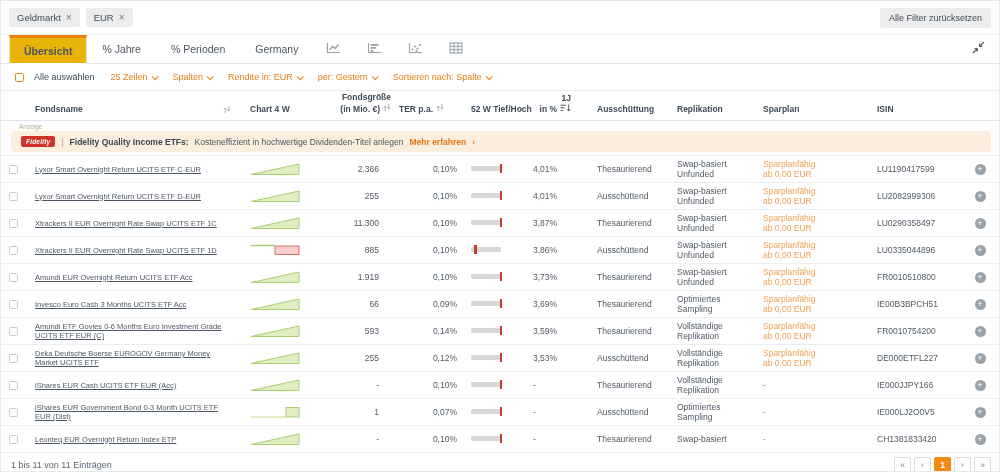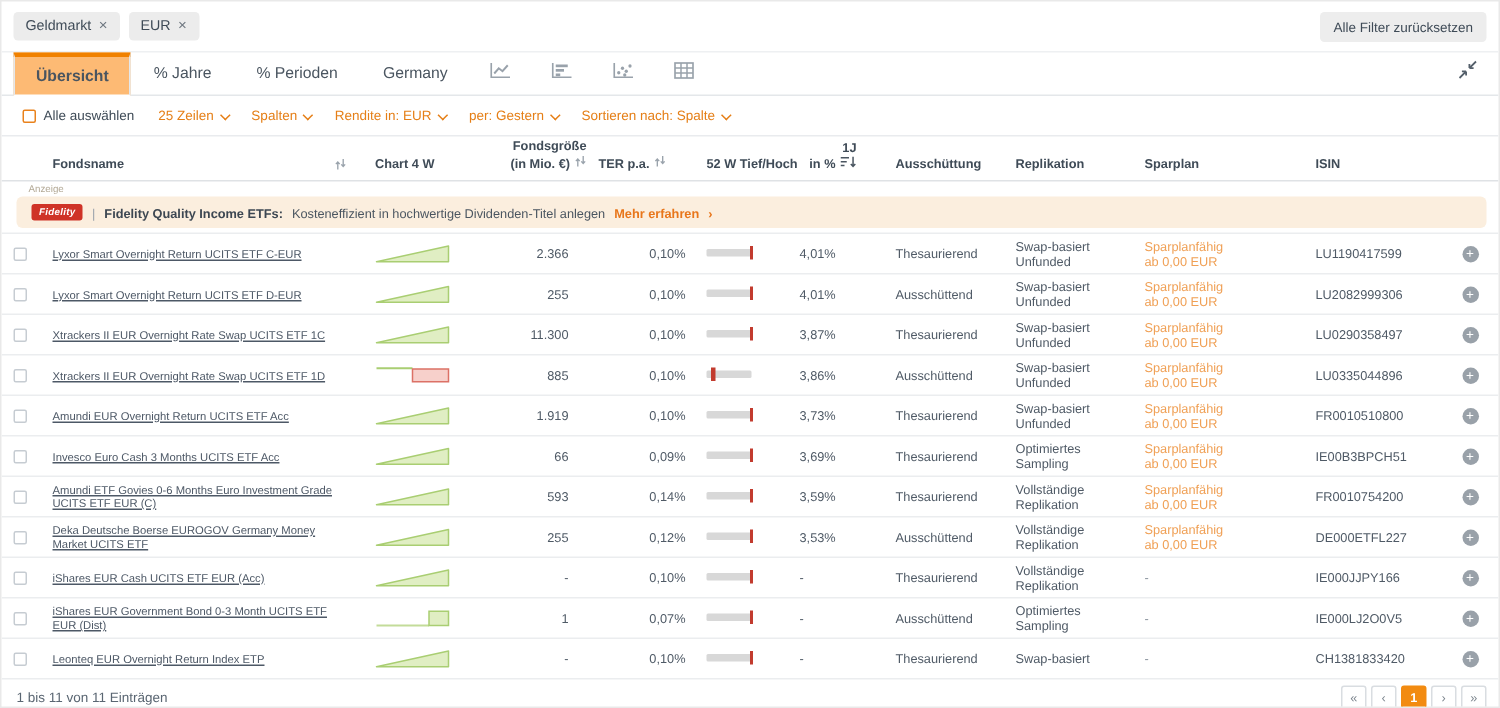--- a/index.html
+++ b/index.html
@@ -8,27 +8,27 @@
 
   
   .filter-bar { height:34px; display:flex; align-items:center; padding:0 8px; border-bottom:1px solid #eef0f2; }
   .chip { background:#ececec; border-radius:3px; padding:4px 8px; font-size:9.5px; color:#3f4b57; margin-right:6px; display:flex; align-items:center; gap:5px; cursor:default; }
   .chip .x { color:#6d767f; font-size:10px; line-height:8px; cursor:pointer; }
   .reset-btn { margin-left:auto; background:#ededed; border:none; border-radius:3px; padding:5px 9px; font-size:9px; color:#3f4b57; font-family:inherit; cursor:pointer; }
 
   
   .tab-bar { height:29px; display:flex; align-items:stretch; border-bottom:1px solid #e4e7ea; padding:0 8px; position:relative; }
   .tab { font-size:10.5px; color:#4a5560; display:flex; align-items:center; padding:0 14px; cursor:pointer; border:1px solid transparent; }
-  .tab.active { border:1px solid #e4e7ea; border-top:3px solid #f08100; border-bottom:1px solid #fff; margin-bottom:-1px; background:#fdba74; font-weight:bold; }
+  .tab.active { border:1px solid #e4e7ea; border-top:3px solid #f08100; border-bottom:1px solid #fff; margin-bottom:-1px; background:#eab308; font-weight:bold; }
   .icon-tab { display:flex; align-items:center; padding:0 13px; cursor:pointer; }
   .collapse-btn { margin-left:auto; display:flex; align-items:center; padding:0 6px; cursor:pointer; }
 
   
   .controls { height:27px; display:flex; align-items:center; gap:16px; padding:0 14px; border-bottom:1px solid #e9ebee; font-size:9px; }
-  .ctl-check { display:flex; align-items:center; gap:5px; color:#3f4b57; cursor:pointer;justify-content:center; }
+  .ctl-check { display:flex; align-items:center; gap:10px; color:#3f4b57; cursor:pointer;justify-content:center; }
   .cb { width:9px; height:9px; border:1px solid #c6ccd2; border-radius:1.5px; background:#fff; display:inline-block; flex:none; }
   .cb.orange { border-color:#e9821c; }
   .dropdown { color:#e57f17; display:flex; align-items:center; gap:4px; cursor:pointer; }
   .chev { width:5px; height:5px; border-right:1.3px solid #e57f17; border-bottom:1.3px solid #e57f17; transform:rotate(45deg) translateY(-1px); display:inline-block; }
 
   
   .grid-row { display:grid; grid-template-columns:28px 204px 82px 78px 60px 74px 50px 88px 86px 110px 96px 34px; padding-left:6px; padding-right:4px; }
   .thead { height:30px; align-items:end; padding-bottom:6px; border-bottom:1px solid #dfe2e5; font-size:8.5px; font-weight:bold; color:#3f4b57; }
   .th { line-height:9.5px; }
   .th-name { display:flex; justify-content:space-between; align-items:flex-end; padding-right:8px; }

